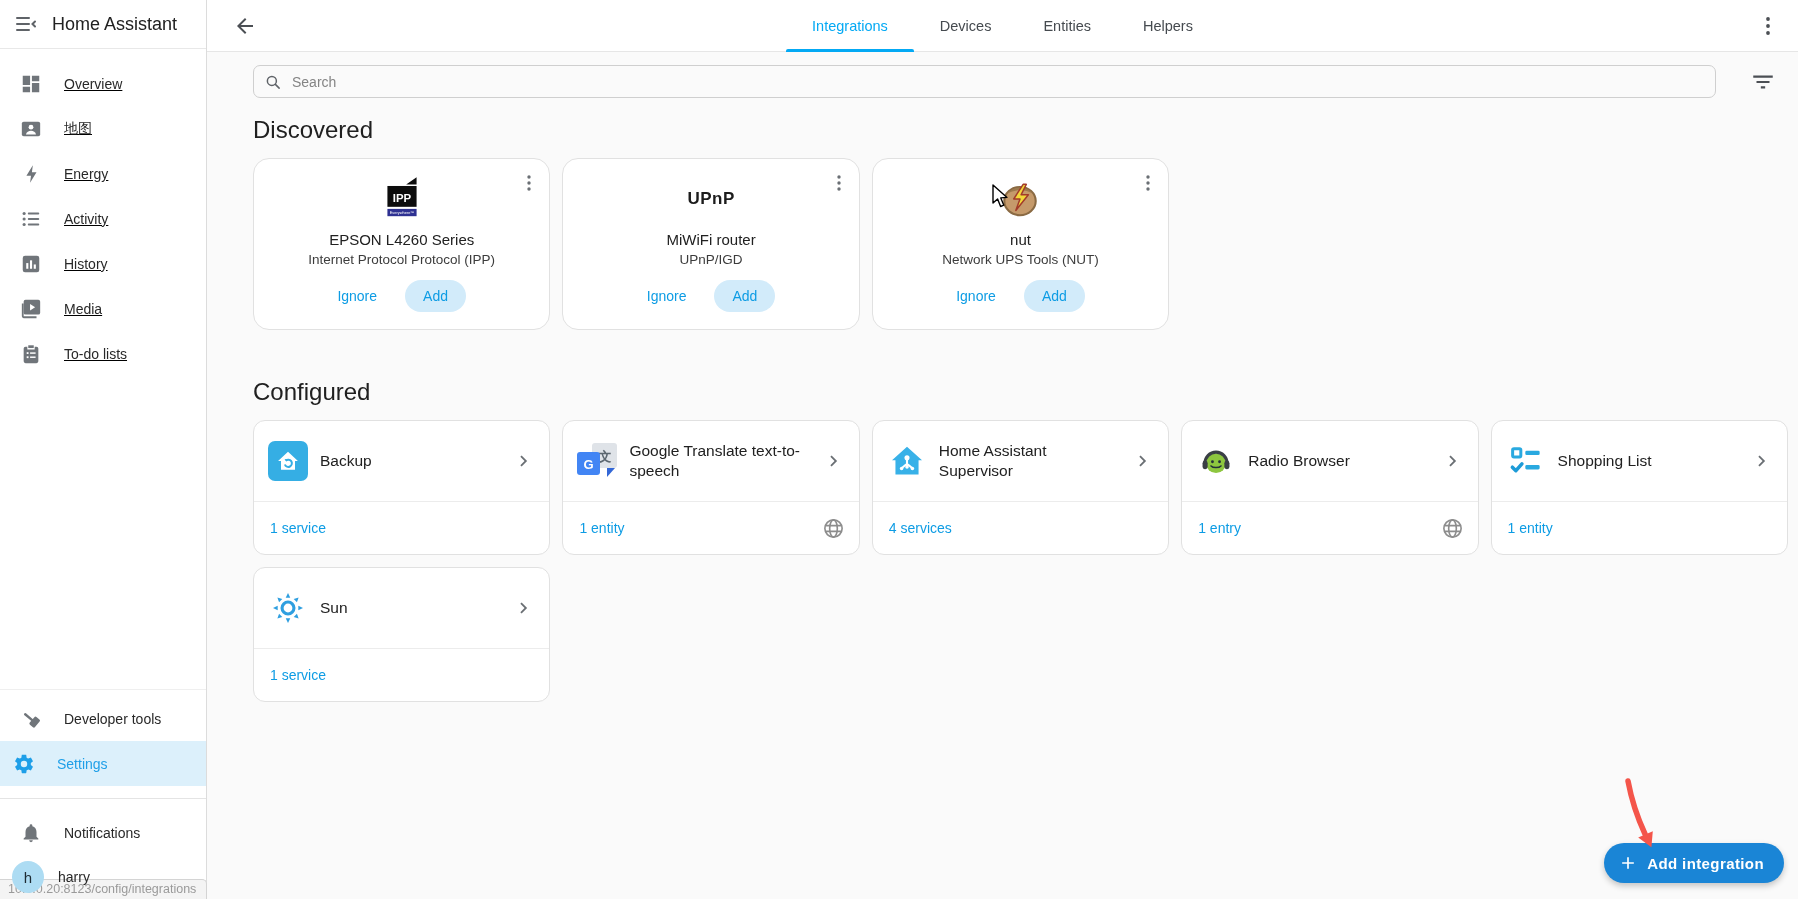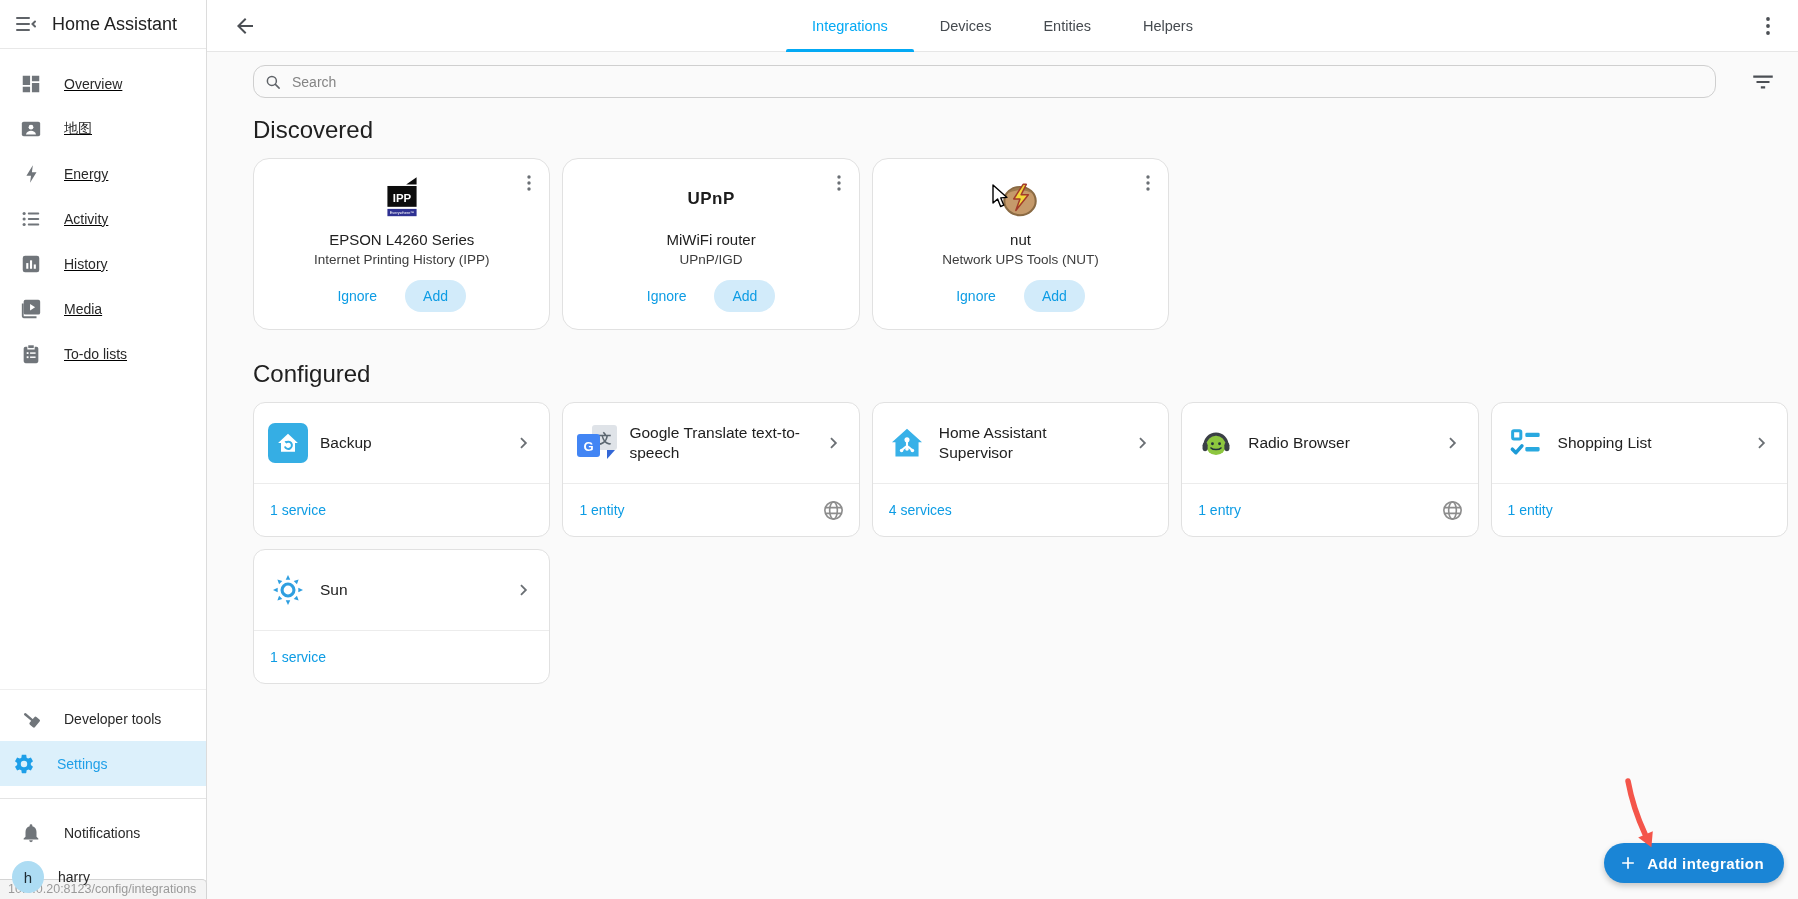--- a/index.html
+++ b/index.html
@@ -30,21 +30,21 @@
   .toolbar { height:52px; background:#fff; border-bottom:1px solid #e6e6e6; display:flex; align-items:center; position:relative; }
   .back-btn { width:24px; height:24px; color:#4b4f54; margin-left:26px; cursor:pointer; flex:none; }
   .tabs { position:absolute; left:0; right:0; top:0; height:52px; display:flex; justify-content:center; pointer-events:none; }
   .tab { pointer-events:auto; height:52px; display:flex; align-items:center; padding:0 26px; font-size:14.5px; font-weight:500; color:#454a4f; cursor:pointer; position:relative; }
   .tab.active { color:#03a9f4; }
   .tab.active::after { content:""; position:absolute; left:0; right:0; bottom:0; height:3px; background:#03a9f4; border-radius:2px 2px 0 0; }
   .kebab-btn { width:24px; height:24px; color:#4b4f54; margin-left:auto; margin-right:18px; cursor:pointer; flex:none; }
 
   .content { flex:1; padding:0 10px 0 46px; overflow:hidden; }
   .search-row { display:flex; align-items:center; margin-top:13px; }
-  .search-box { flex:1; height:33px; border:1px solid #cfcfcf; border-radius:12px; display:flex; align-items:center; padding:0 10px; margin-right:34px; background:transparent; }
+  .search-box { flex:1; height:33px; border:1px solid #cfcfcf; border-radius:7px; display:flex; align-items:center; padding:0 10px; margin-right:34px; background:transparent; }
   .search-box svg { width:18px; height:18px; color:#5f6368; flex:none; }
   .search-box input { border:none; outline:none; background:transparent; margin-left:10px; font-size:14px; color:#212121; width:100%; font-family:"Liberation Sans", sans-serif; }
   .search-box input::placeholder { color:#848484; }
   .filter-btn { width:26px; height:26px; color:#4b4f54; cursor:pointer; margin-right:12px; flex:none; }
 
   h2.section-title { font-size:24px; font-weight:400; color:#202020; margin:18px 0 14px 0; }
   .cards { display:grid; grid-template-columns:repeat(5,1fr); gap:12px; }
 
   
   .d-card { background:#fff; border:1px solid #e1e1e1; border-radius:16px; height:172px; position:relative; display:flex; flex-direction:column; align-items:center; text-align:center; }
@@ -262,21 +262,21 @@
           <div class="d-logo">
             <svg width="46" height="50" viewBox="0 0 44 48">
                 <path d="M8 10h18l10-7v7z" fill="#0c0c0c"></path>
                 <rect x="8" y="11.5" width="28" height="20" fill="#0c0c0c"></rect>
                 <text x="22" y="26.5" fill="#fff" font-weight="bold" font-size="11" text-anchor="middle" font-family="Liberation Sans, sans-serif">IPP</text>
                 <rect x="8" y="33.5" width="28" height="7" fill="#2e3192"></rect>
                 <text x="22" y="38.7" fill="#fff" font-size="3.8" text-anchor="middle" font-family="Liberation Sans, sans-serif">Everywhere™</text>
               </svg>
           </div>
           <div class="d-name">EPSON L4260 Series</div>
-          <div class="d-desc">Internet Printing History (IPP)</div>
+          <div class="d-desc">Internet Protocol Protocol (IPP)</div>
           <div class="d-actions">
             <button class="btn-ignore">Ignore</button>
             <button class="btn-add">Add</button>
           </div>
         </div>
 
         <div class="d-card">
           <button class="card-menu"><svg viewBox="0 0 24 24" fill="currentColor">
                 <circle cx="12" cy="6" r="1.7"></circle>
                 <circle cx="12" cy="12" r="1.7"></circle>
@@ -308,21 +308,21 @@
           </div>
           <div class="d-name">nut</div>
           <div class="d-desc">Network UPS Tools (NUT)</div>
           <div class="d-actions">
             <button class="btn-ignore">Ignore</button>
             <button class="btn-add">Add</button>
           </div>
         </div>
       </div>
 
-      <h2 class="section-title" style="margin-top:30px;">Configured</h2>
+      <h2 class="section-title" style="margin-top:48px;">Configured</h2>
 
       <div class="cards">
 
         <div class="c-card">
           <div class="c-head">
             <span class="c-logo logo-sq" style="background:#35aee4;border-radius:7px;">
               <svg width="28" height="28" viewBox="0 0 24 24">
                   <path fill="#fff" d="M12 4l8.5 8H18v7.5H6V12H3.5Z"></path>
                   <path stroke="#35aee4" stroke-width="1.7" fill="none" d="M9.3 15a3.1 3.1 0 1 0 .8-3.3"></path>
                   <path fill="#35aee4" d="M9 10.2l2.1.4-.5 2.1Z"></path>

